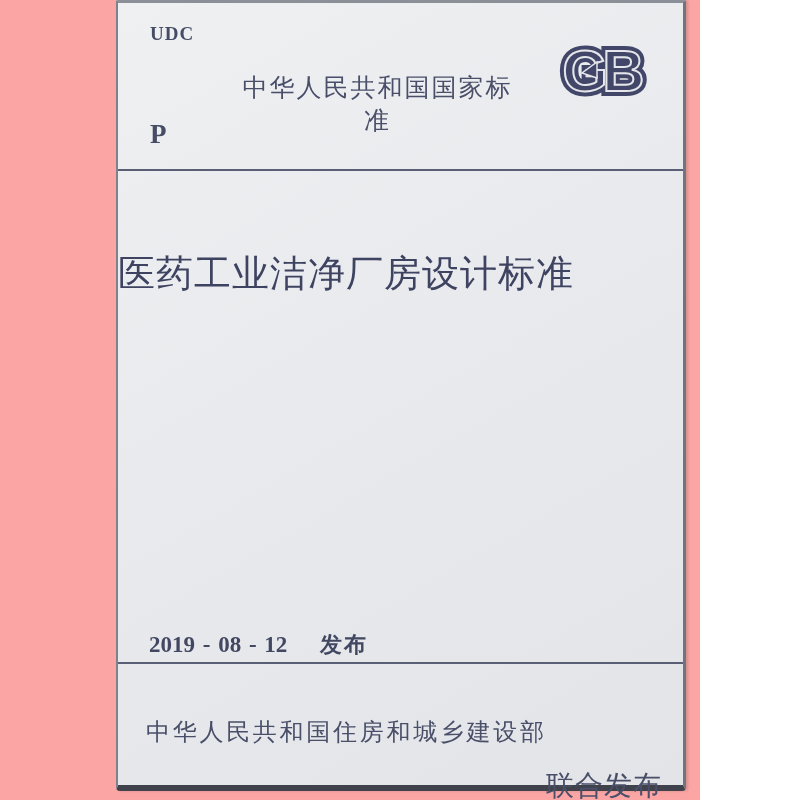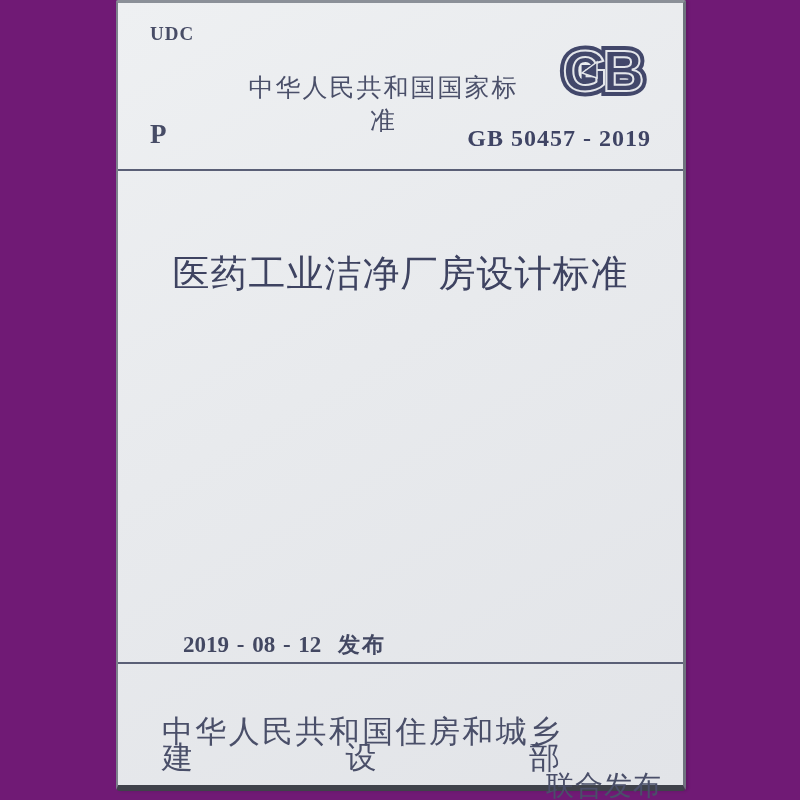--- a/index.html
+++ b/index.html
@@ -6,23 +6,23 @@
     margin: 0;
     padding: 0;
     width: 800px;
     height: 800px;
     background: #ffffff;
     font-family: "Liberation Sans", sans-serif;
     overflow: hidden;
   }
   .stage {
     position: relative;
-    width: 800px;
+    width: 700px;
     height: 800px;
-    background: #701a75;
+    background: #fca5a5;
   }
   
   .book {
     position: absolute;
     left: 116px;
     top: 0px;
     width: 570px;
     height: 791px;
     background: linear-gradient(150deg, #eef0f2 0%, #e8eaed 45%, #e2e4e8 100%);
     border-top: 3px solid #8b9098;
@@ -38,21 +38,21 @@
   .udc {
     position: absolute;
     left: 32px; top: 20px;
     font-family: "Liberation Serif", serif;
     font-weight: bold;
     font-size: 19px;
     letter-spacing: 1px;
   }
   .std-type {
     position: absolute;
-    left: 118px; top: 68px;
+    left: 112px; top: 68px;
     width: 295px;
     text-align: center;
     font-size: 25px;
     letter-spacing: 2px;
     font-weight: 500;
     color: #4a4f69;
   }
   .gb-logo {
     position: absolute;
     left: 430px; top: 32px;
@@ -80,21 +80,20 @@
     height: 2px;
     background: #5a5f76;
   }
   .rule-top { top: 166px; }
   .rule-bottom { top: 659px; }
 
   .title-zh {
     position: absolute;
     left: 0; top: 246px;
     width: 100%;
-    text-align: center;
     font-family: "Liberation Serif", "DejaVu Serif", serif;
     font-size: 37px;
     letter-spacing: 1px;
     color: #3e4361;
     font-weight: 500;
   }
   .title-en {
     position: absolute;
     left: 0; top: 304px;
     width: 100%;
@@ -108,36 +107,35 @@
     position: absolute;
     left: 31px; right: 13px; top: 627px;
     display: flex;
     justify-content: space-between;
     font-family: "Liberation Serif", serif;
     font-weight: bold;
     font-size: 23px;
     color: #434862;
   }
   .date-group { white-space: nowrap; }
-  .date-num { word-spacing: 2px; margin-left: 34px; }
+  .date-num { word-spacing: 2px; }
   .date-label {
     font-family: "Liberation Sans", sans-serif;
     font-size: 22px;
-    margin-left: 11px;
+    margin-left: 27px;
     letter-spacing: 2px;
   }
 
   .publishers {
     position: absolute;
     left: 28px; top: 716px;
     width: 398px;
-    font-size: 31px;
+    font-size: 24px;
     line-height: 26px;
     color: #4a4f69;
-    margin-left: 16px;
   }
   .pub-line {
     text-align: justify;
     text-align-last: justify;
   }
   .joint-label {
     position: absolute;
     right: 21px; top: 764px;
     font-size: 28px;
     letter-spacing: 1px;
@@ -157,21 +155,20 @@
     <svg class="gb-logo" viewBox="0 0 106 72" aria-hidden="true">
       <g font-family="'Liberation Sans', sans-serif" font-weight="bold" font-size="58" letter-spacing="-5">
         <text x="53" y="56" text-anchor="middle" fill="#42476a" stroke="#42476a" stroke-width="10">GB</text>
         <text x="53" y="56" text-anchor="middle" fill="none" stroke="#e4e6ea" stroke-width="2">GB</text>
       </g>
       <polygon points="49,27 49,43 34,38" fill="#42476a" stroke="#e4e6ea" stroke-width="1.5"></polygon>
     </svg>
 
     <div class="doc-class ink">P</div>
 
-    <div class="std-code">GB 50457 - 2019</div>
 
     <div class="rule rule-top"></div>
 
     <div class="title-zh">医药工业洁净厂房设计标准</div>
 
 
     <div class="dates-row">
       <div class="date-group">
         <span class="date-num">2019 - 08 - 12</span>
         <span class="date-label">发布</span>

